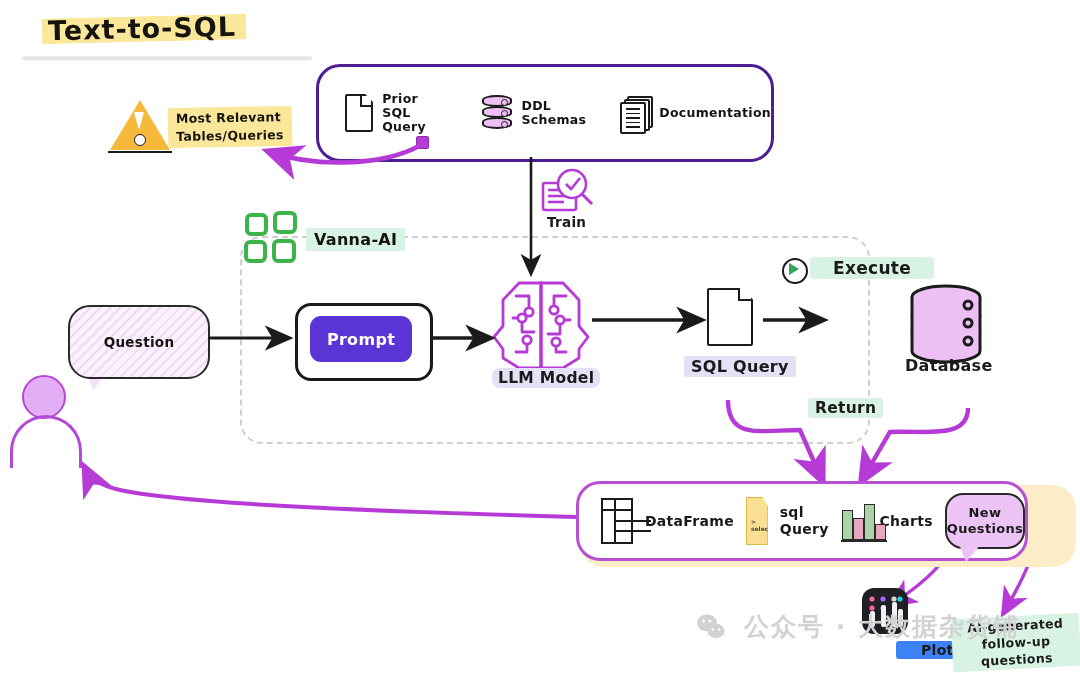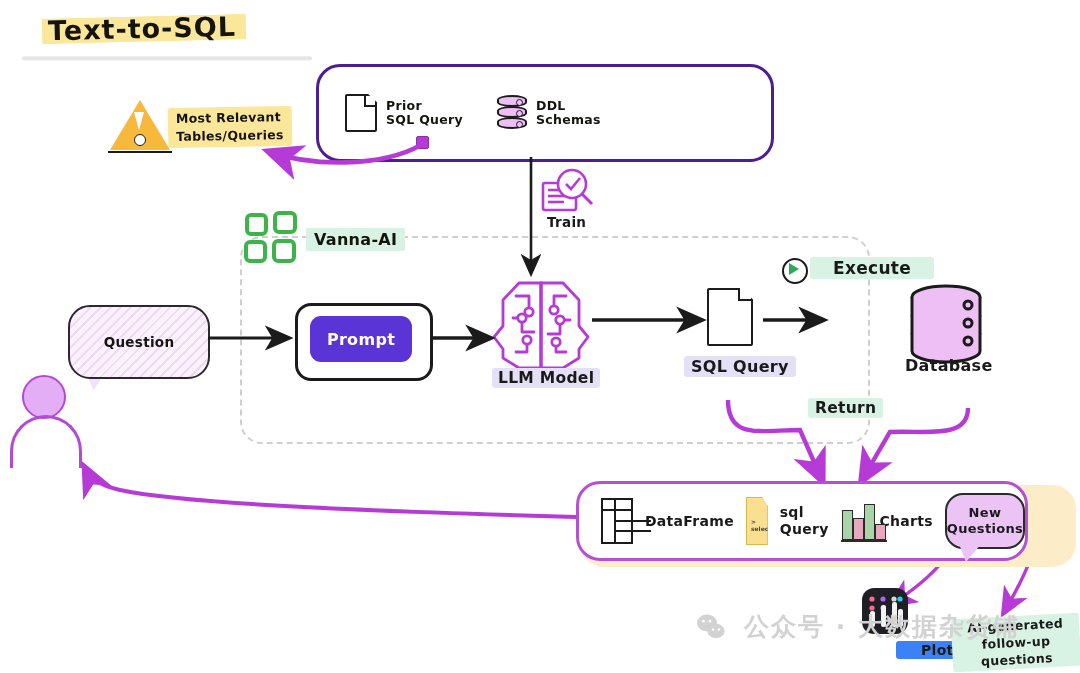--- a/index.html
+++ b/index.html
@@ -79,21 +79,21 @@
         display:flex;align-items:center;justify-content:center;
         font-size:13.5px;font-weight:600;color:#16140f;}
   #qtail{left:80px;top:368px;width:0;height:0;border-left:16px solid transparent;
         border-right:8px solid transparent;border-top:22px solid #f3e0fa;
         transform:rotate(12deg);}
   #phead{left:22px;top:375px;width:40px;height:40px;border-radius:50%;background:#e3aef5;
         border:2.6px solid #b449d6;}
   #pbody{left:10px;top:415px;width:66px;height:50px;border:3px solid #b449d6;
         border-bottom:none;border-radius:40px 40px 0 0;}
   #llm-label{left:492px;top:368px;font-size:15.5px;font-weight:600;padding:1px 6px;
-        background:#e4e0f6;border-radius:3px;}
+        background:#e4e0f6;border-radius:8px;}
 
   
   #sqldoc{left:707px;top:288px;width:42px;height:54px;background:#fff;
         border:2.4px solid #1b1b1b;border-radius:2px;
         clip-path:polygon(0 0,74% 0,100% 20%,100% 100%,0 100%);}
   #sqldoc-f{left:738px;top:288px;width:11px;height:11px;border-left:2.4px solid #1b1b1b;
         border-bottom:2.4px solid #1b1b1b;background:#fff;}
   #sql-label{left:684px;top:356px;font-size:16px;font-weight:600;padding:1px 7px;
         background:#e4e0f6;border-radius:3px;}
 
@@ -169,20 +169,30 @@
         <i class="cyl" style="top:0"></i>
           <i class="cyl" style="top:11px"></i>
           <i class="cyl" style="top:22px"></i>
         <i class="dot" style="top:4px"></i>
           <i class="dot" style="top:15px"></i>
           <i class="dot" style="top:26px"></i>
       </span>
       <span class="klabel hand">DDL
 Schemas</span>
     </div>
+    <div class="kitem">
+      <span class="docs-ico">
+        <i style="left:7px;top:0;"></i>
+          <i style="left:4px;top:3px;"></i>
+          <i style="left:0;top:6px;">
+        <span class="docs-lines"></span>
+          </i>
+      </span>
+      <span class="klabel hand">Documentation</span>
+    </div>
   </div>
 </div>
 <div class="abs" id="kdot"></div>
 
 <div class="abs" id="warn-tri"></div>
 <div class="abs" id="warn-tri-b"></div>
 <div class="abs" id="warn-excl"></div>
 <div class="abs" id="warn-excl-o"></div>
 <div class="abs hand" id="mostrel">Most Relevant
 Tables/Queries</div>

